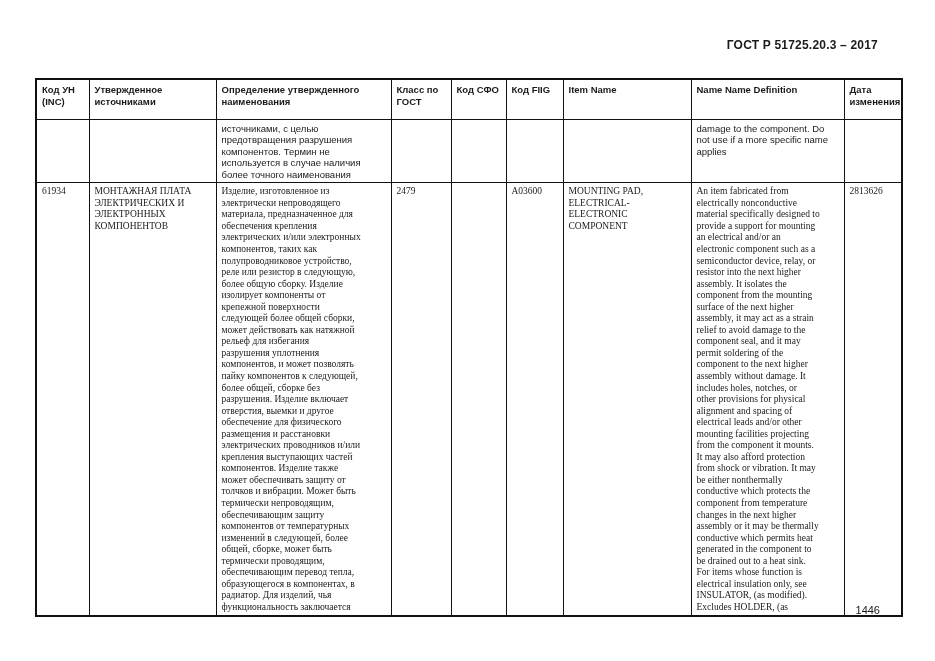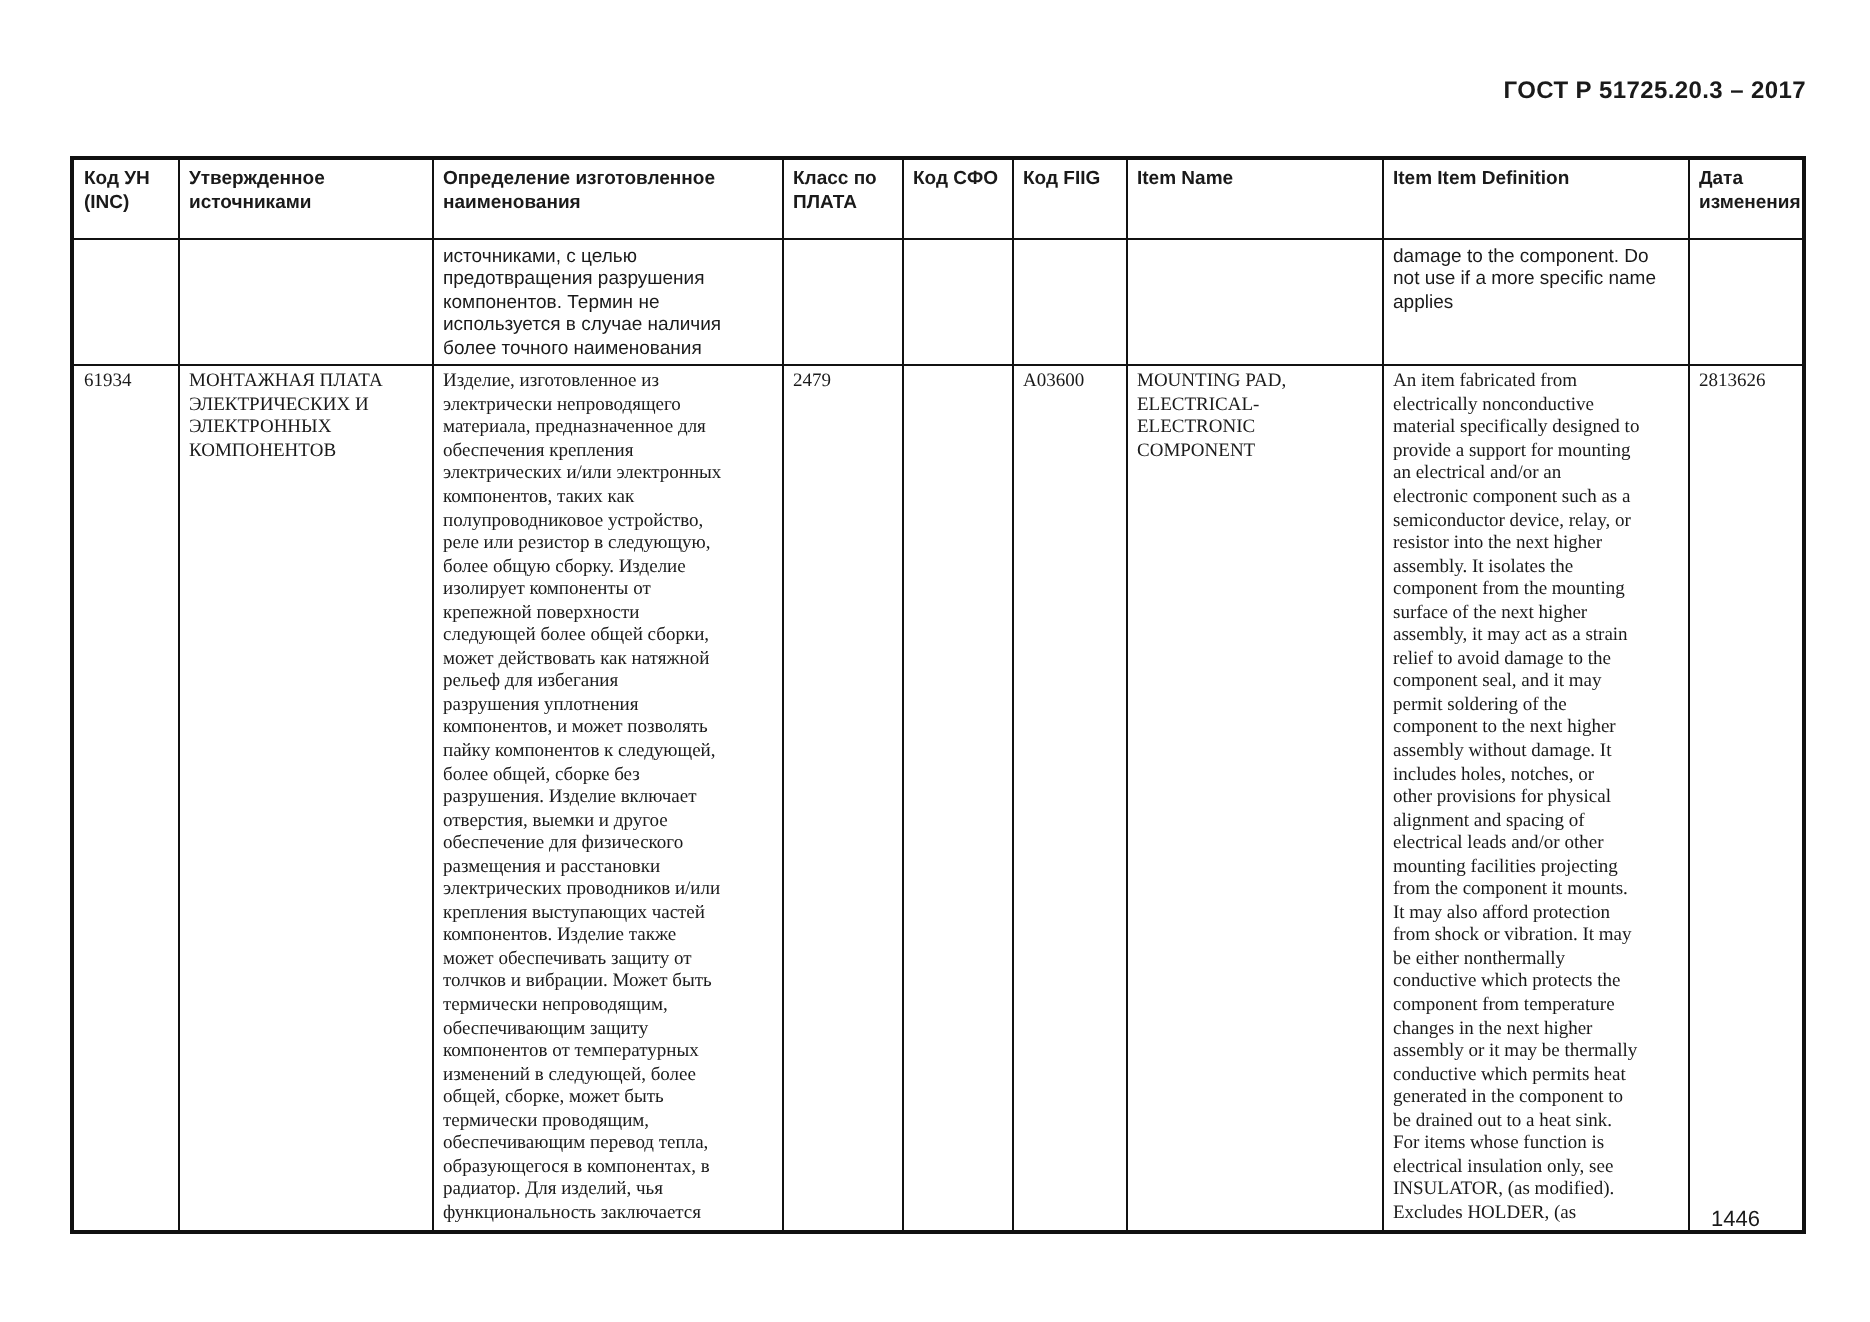--- a/index.html
+++ b/index.html
@@ -7,21 +7,21 @@
   body {
     width: 935px; height: 661px;
     font-family: "Liberation Sans", sans-serif;
     color: #1a1a1a;
     position: relative;
     overflow: hidden;
   }
   .doc-header {
     position: absolute;
     top: 38px;
-    right: 32px;
+    right: 57px;
     font-size: 12px;
     font-weight: bold;
     letter-spacing: 0.2px;
   }
   table.items {
     position: absolute;
     left: 35px;
     top: 78px;
     width: 866px;
     border-collapse: collapse;
@@ -71,28 +71,28 @@
       <col style="width:128px">
       <col style="width:153px">
       <col style="width:58px">
     </colgroup>
     <thead>
       <tr class="header-row">
         <th class="cell-text">Код УН
 (INC)</th>
         <th class="cell-text">Утвержденное
 источниками</th>
-        <th class="cell-text">Определение изготовленное
+        <th class="cell-text">Определение утвержденного
 наименования</th>
         <th class="cell-text">Класс по
-ПЛАТА</th>
+ГОСТ</th>
         <th class="cell-text">Код СФО</th>
         <th class="cell-text">Код FIIG</th>
         <th class="cell-text">Item Name</th>
-        <th class="cell-text">Item Item Definition</th>
+        <th class="cell-text">Name Name Definition</th>
         <th class="cell-text">Дата
 изменения</th>
       </tr>
     </thead>
     <tbody>
       <tr class="row-continuation">
         <td class="cell-text"></td>
         <td class="cell-text"></td>
         <td class="cell-text">источниками, с целью
 предотвращения разрушения

